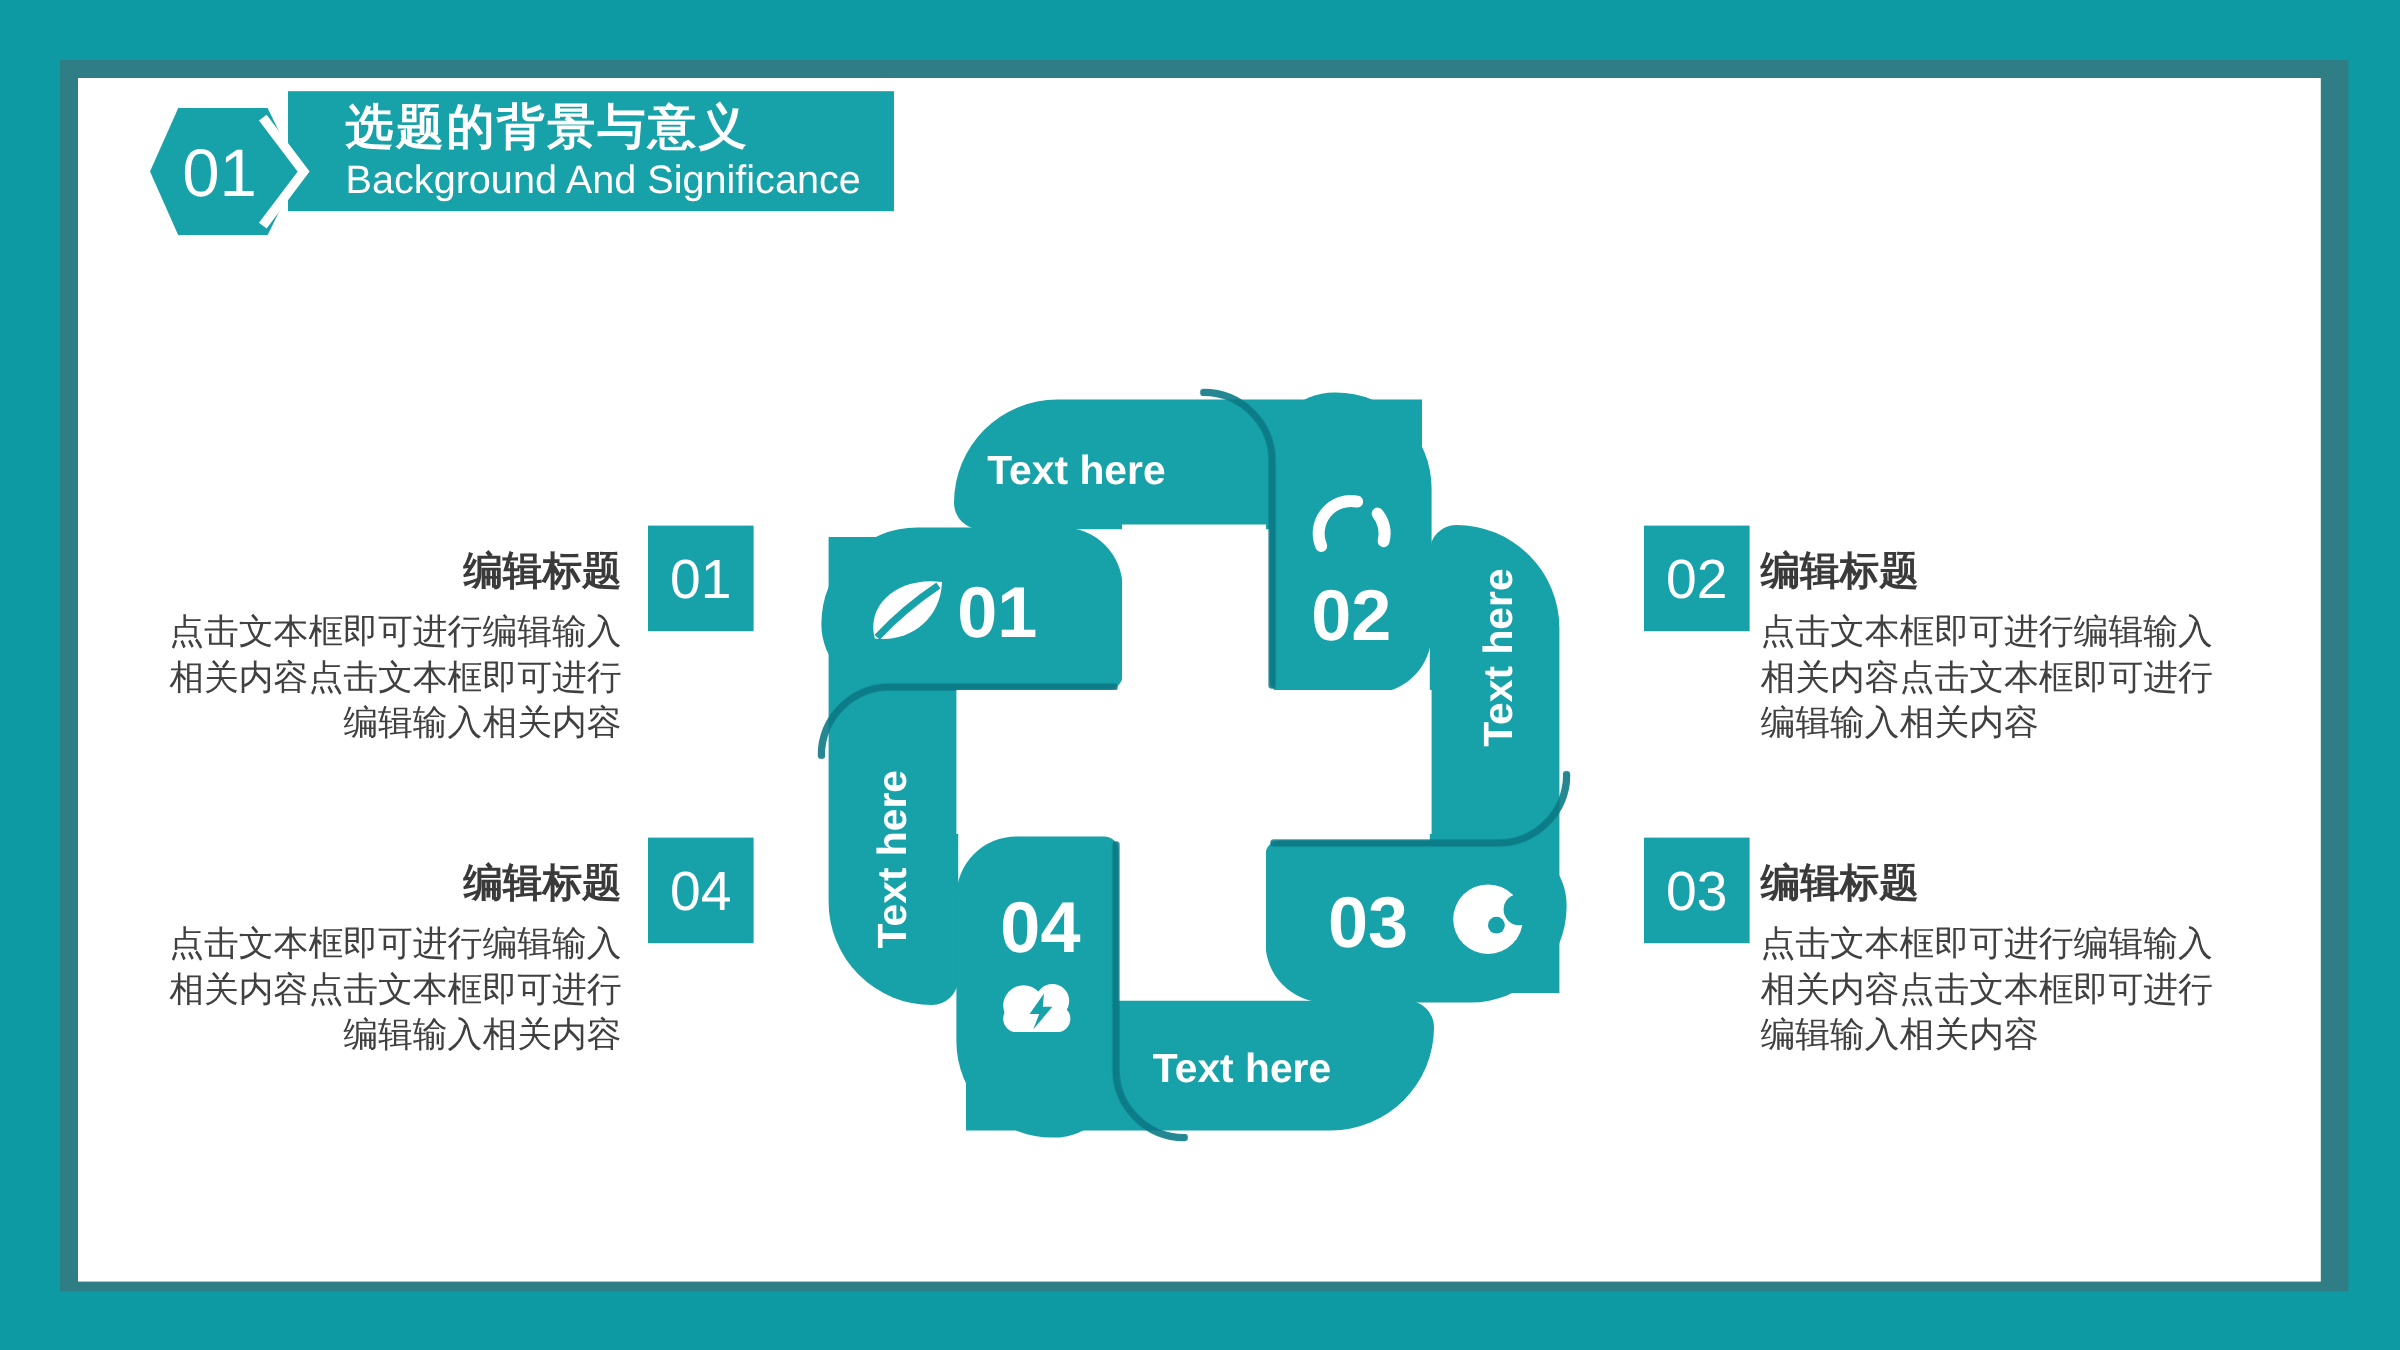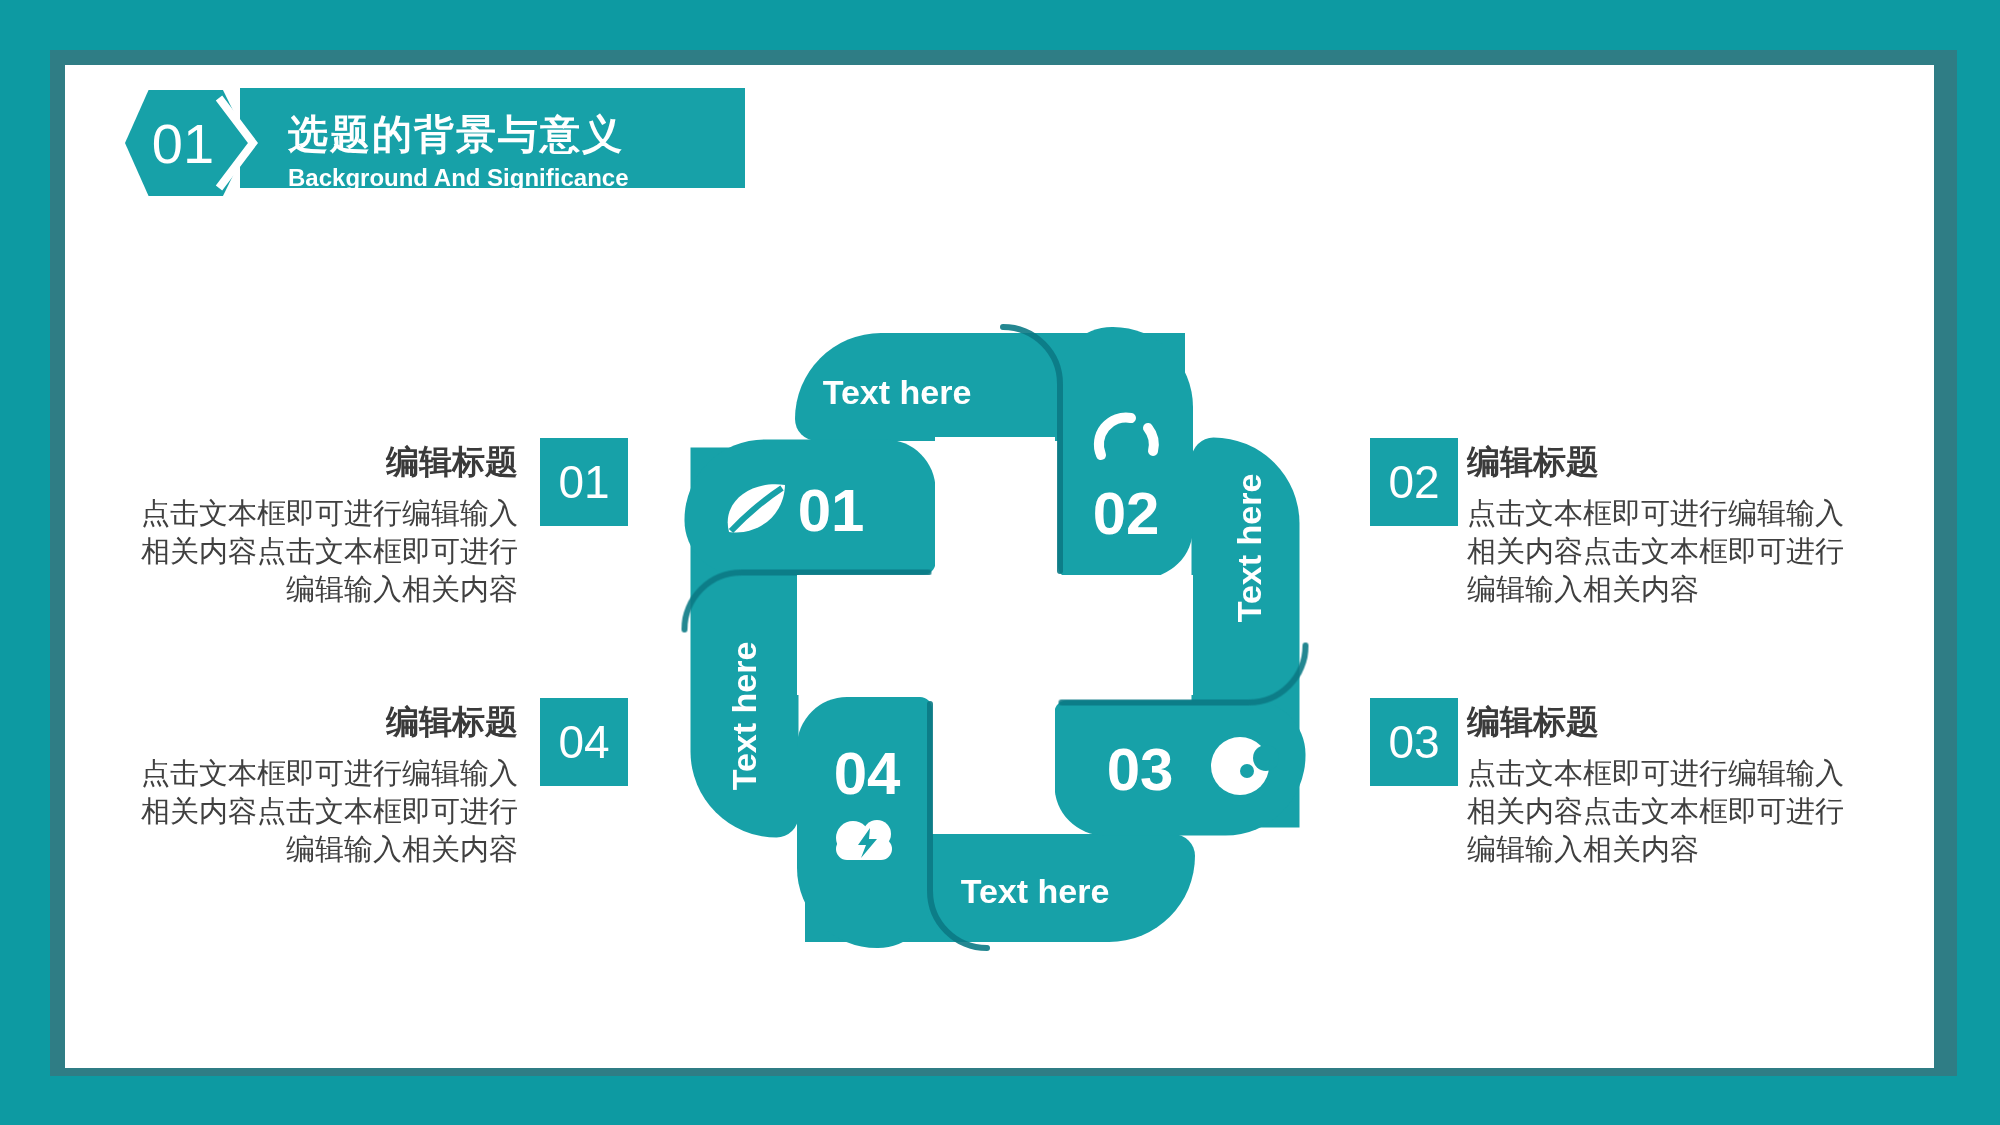--- a/index.html
+++ b/index.html
@@ -9,38 +9,38 @@
   *{margin:0;padding:0;box-sizing:border-box;}
   html,body{width:2000px;height:1125px;}
   body{font-family:"Liberation Sans","DejaVu Sans",sans-serif;position:relative;
        width:2000px;height:1125px;background:var(--teal-bg);overflow:hidden;}
   .frame-shadow{position:absolute;left:50px;top:50px;width:1907px;height:1026px;
        background:var(--frame-shadow);}
   .slide{position:absolute;left:65px;top:65px;width:1869px;height:1003px;background:#ffffff;}
 
   
   .header{position:absolute;left:0;top:0;width:2000px;height:220px;}
-  .header-band{position:absolute;left:240px;top:88px;width:505px;height:100px;
-       background:var(--teal);color:#fff;padding:22px 0 0 48px;}
+  .header-band{position:absolute;left:240px;top:76px;width:505px;height:100px;
+       background:var(--teal);color:#fff;padding:6px 0 0 48px;}
   .header-title{font-size:40px;font-weight:bold;letter-spacing:2px;line-height:48px;}
-  .header-subtitle{font-size:24px;font-weight:700;line-height:40px;}
+  .header-subtitle{font-size:33px;font-weight:400;line-height:40px;}
   .header-hex{position:absolute;left:125px;top:90px;width:124px;height:106px;background:var(--teal);
        clip-path:polygon(0% 50%,19% 0%,79% 0%,100% 50%,79% 100%,19% 100%);
        display:flex;align-items:center;justify-content:center;}
   .header-hex span{color:#fff;font-size:56px;font-weight:400;margin-left:-8px;}
   .header-chevron{position:absolute;left:205px;top:90px;}
 
   
   .info-row{position:absolute;}
   .num-square{position:absolute;width:88px;height:88px;background:var(--teal);
        color:#fff;font-size:46px;display:flex;align-items:center;justify-content:center;}
   .info-text{position:absolute;width:400px;}
   .info-text.align-right{text-align:right;}
   .info-text.align-left{text-align:left;}
-  .info-title{font-size:33px;font-weight:600;color:var(--title-text);margin-bottom:9px;}
+  .info-title{font-size:33px;font-weight:600;color:var(--title-text);margin-bottom:9px;margin-top:14px;}
   .info-body{font-size:29px;line-height:38px;color:var(--body-text);}
 
   
   .diagram{position:absolute;left:640px;top:290px;width:712px;height:706px;}
   .dg-label{font-size:34px;font-weight:bold;fill:#fff;}
   .dg-number{font-size:60px;font-weight:bold;fill:#fff;}
 </style>
 </head>
 <body>
 

